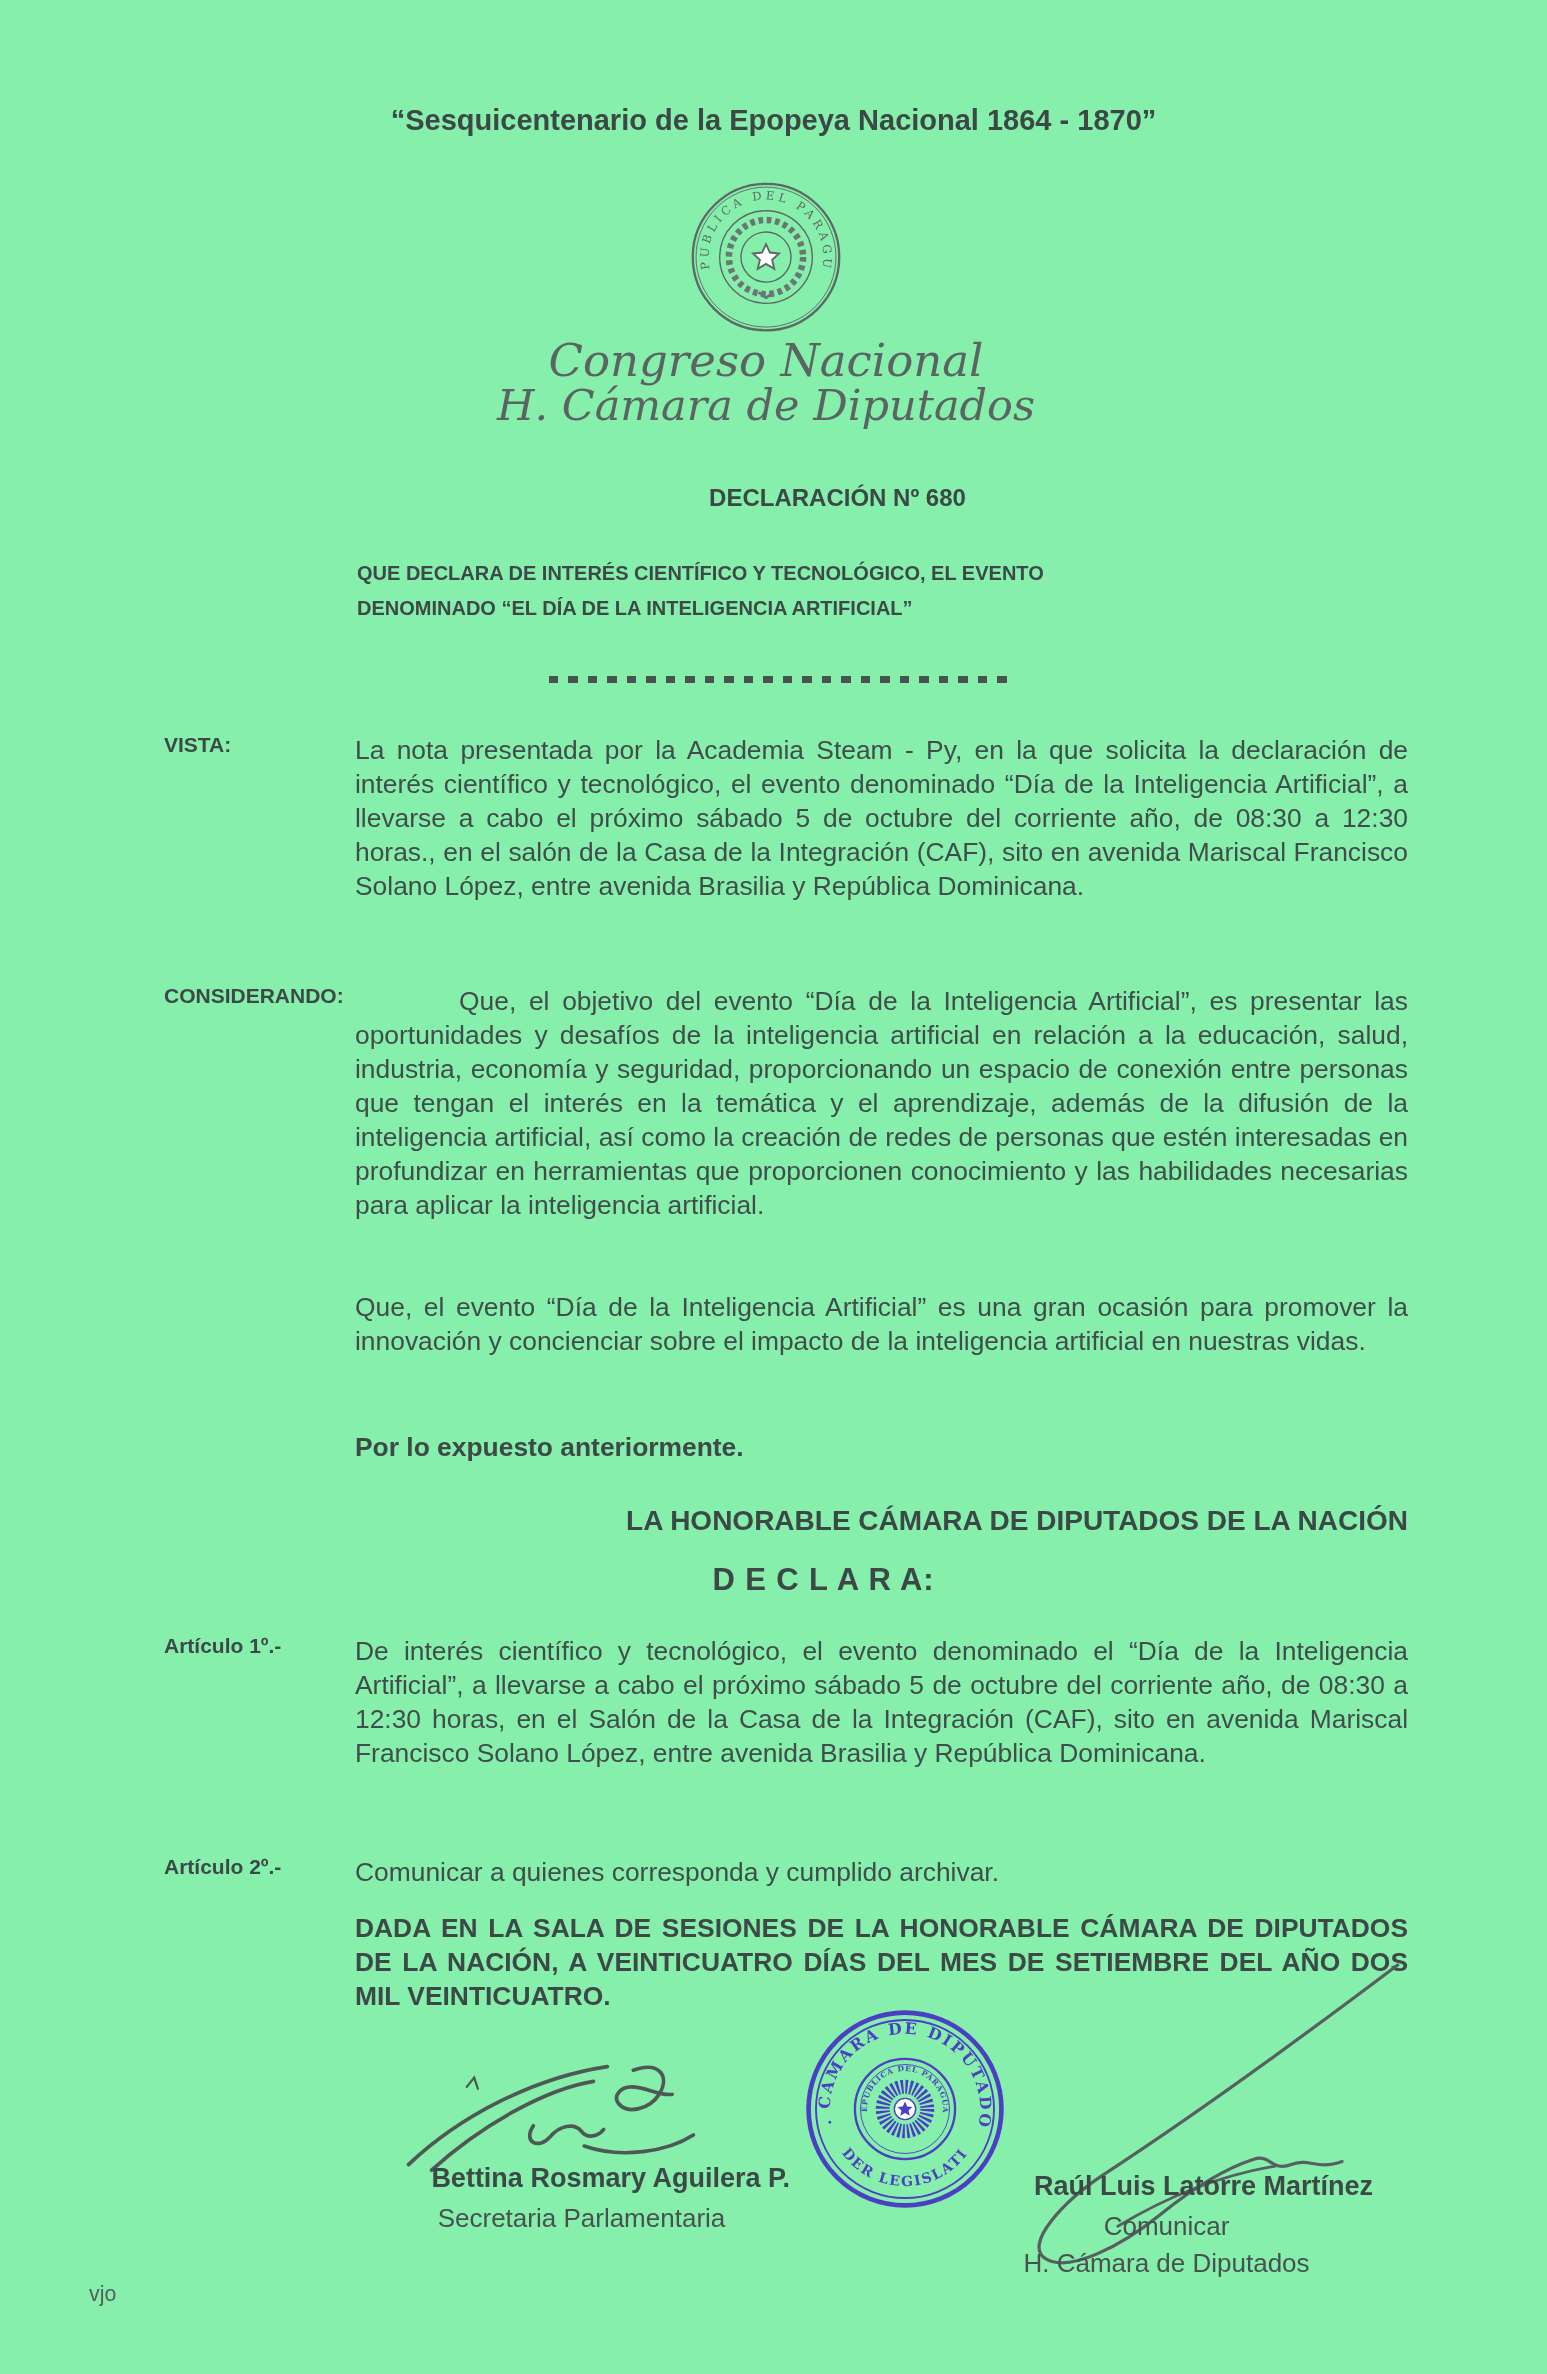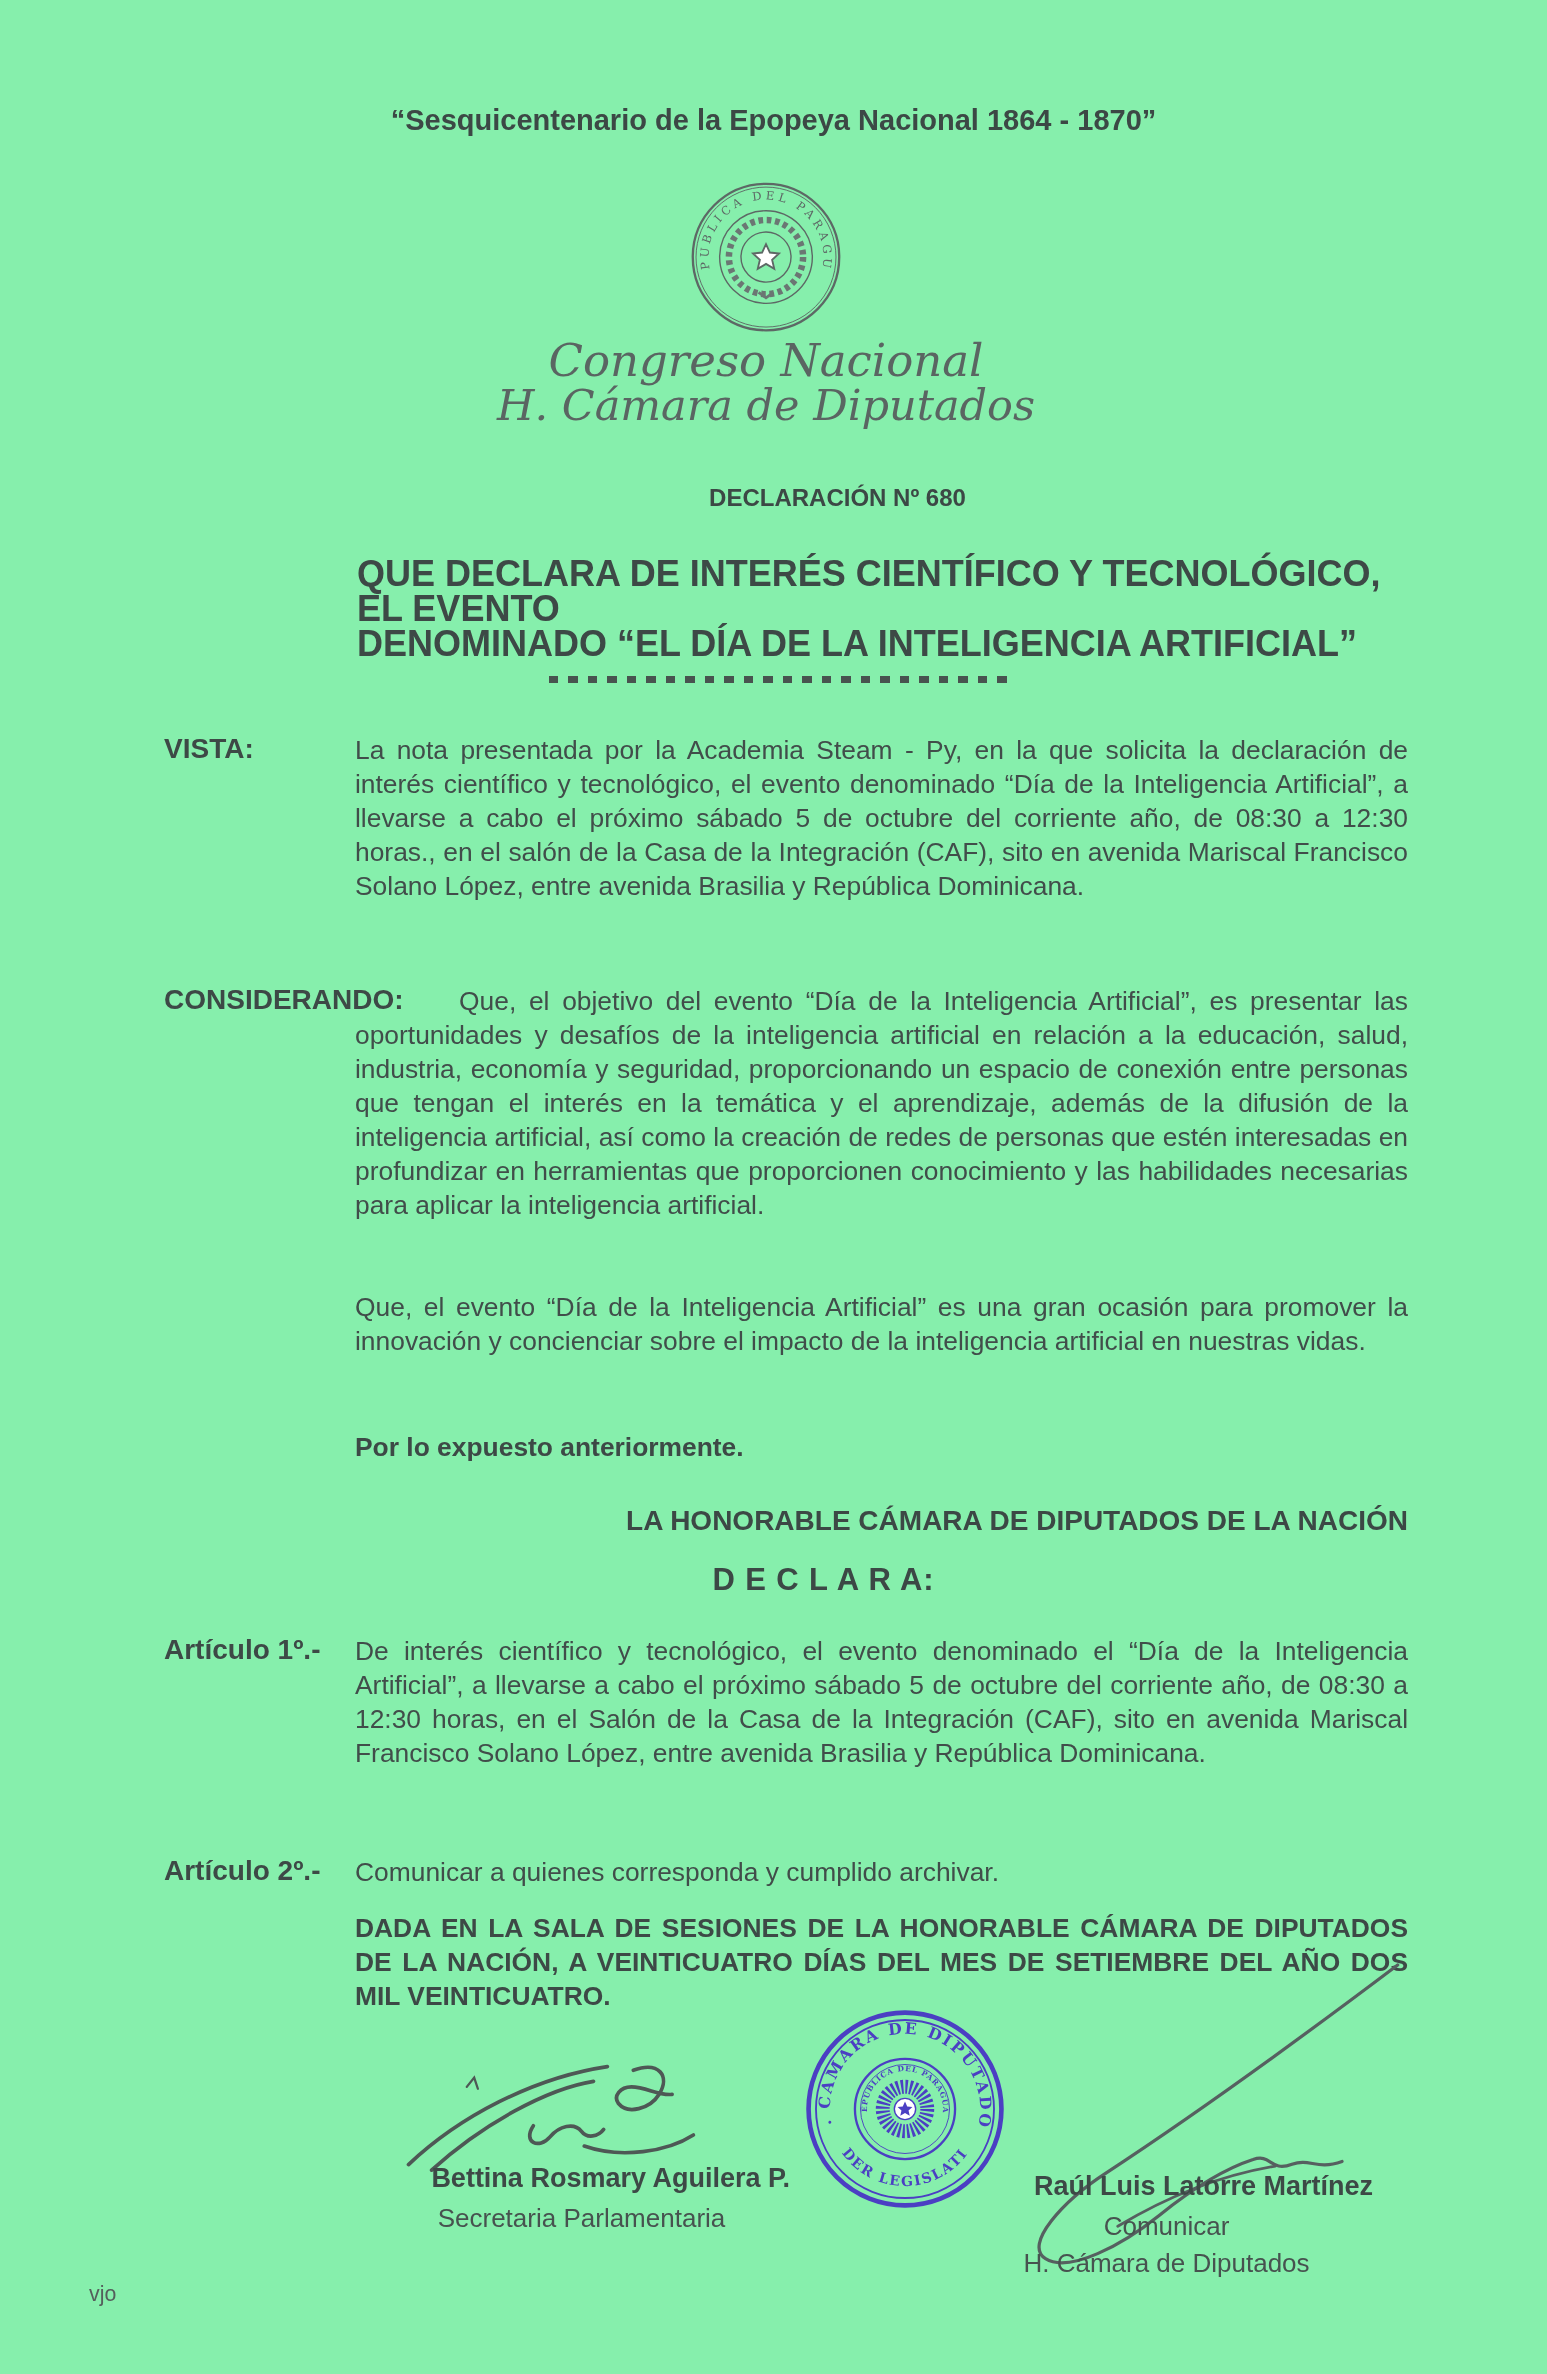--- a/index.html
+++ b/index.html
@@ -9,36 +9,36 @@
     margin:0 auto;
     background:#86efac;
     font-family:"Liberation Sans",sans-serif;
     color:#414d4a;
     overflow:hidden;
   }
   .abs{position:absolute;}
   .b{font-weight:bold;}
   .just{text-align:justify;}
   .body-text{font-size:26.4px;line-height:34px;}
-  .label{font-weight:bold;font-size:28px;color:#3d4946;}
+  .label{font-weight:bold;font-size:21px;color:#3d4946;}
   .header-quote{
     left:0;top:104px;width:1547px;
     font-size:29px;font-weight:bold;text-align:center;color:#3c4845;
   }
   .script-line{
     left:0;width:1532px;text-align:center;
     font-family:"DejaVu Serif",serif;font-style:italic;color:#5a6562;
   }
   .doc-title{
     left:355px;top:484px;width:965px;text-align:center;
     font-size:24px;font-weight:bold;color:#3c4845;
   }
   .subtitle{
     left:357px;top:556px;width:1062px;
-    font-size:36px;font-weight:bold;line-height:35px;color:#3d4946;
+    font-size:20px;font-weight:bold;line-height:35px;color:#3d4946;
   }
   .sep{
     left:549px;top:676px;width:466px;height:6.5px;
     background:repeating-linear-gradient(90deg,#48534f 0 9.3px,transparent 9.3px 19.5px);
   }
   .para{left:355px;width:1053px;}
   .honorable{
     left:355px;top:1505px;width:1053px;text-align:right;
     font-size:28px;font-weight:bold;color:#3c4845;
   }

